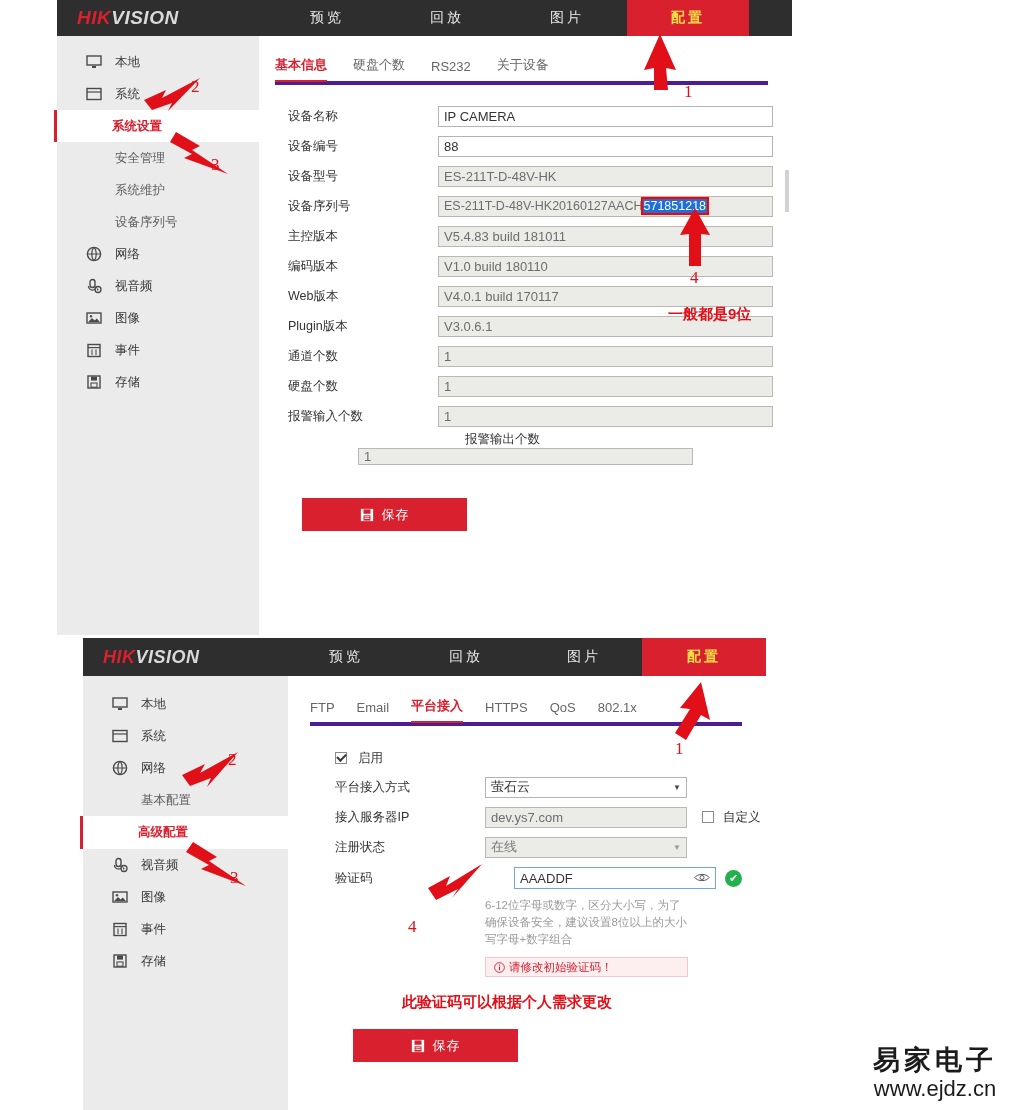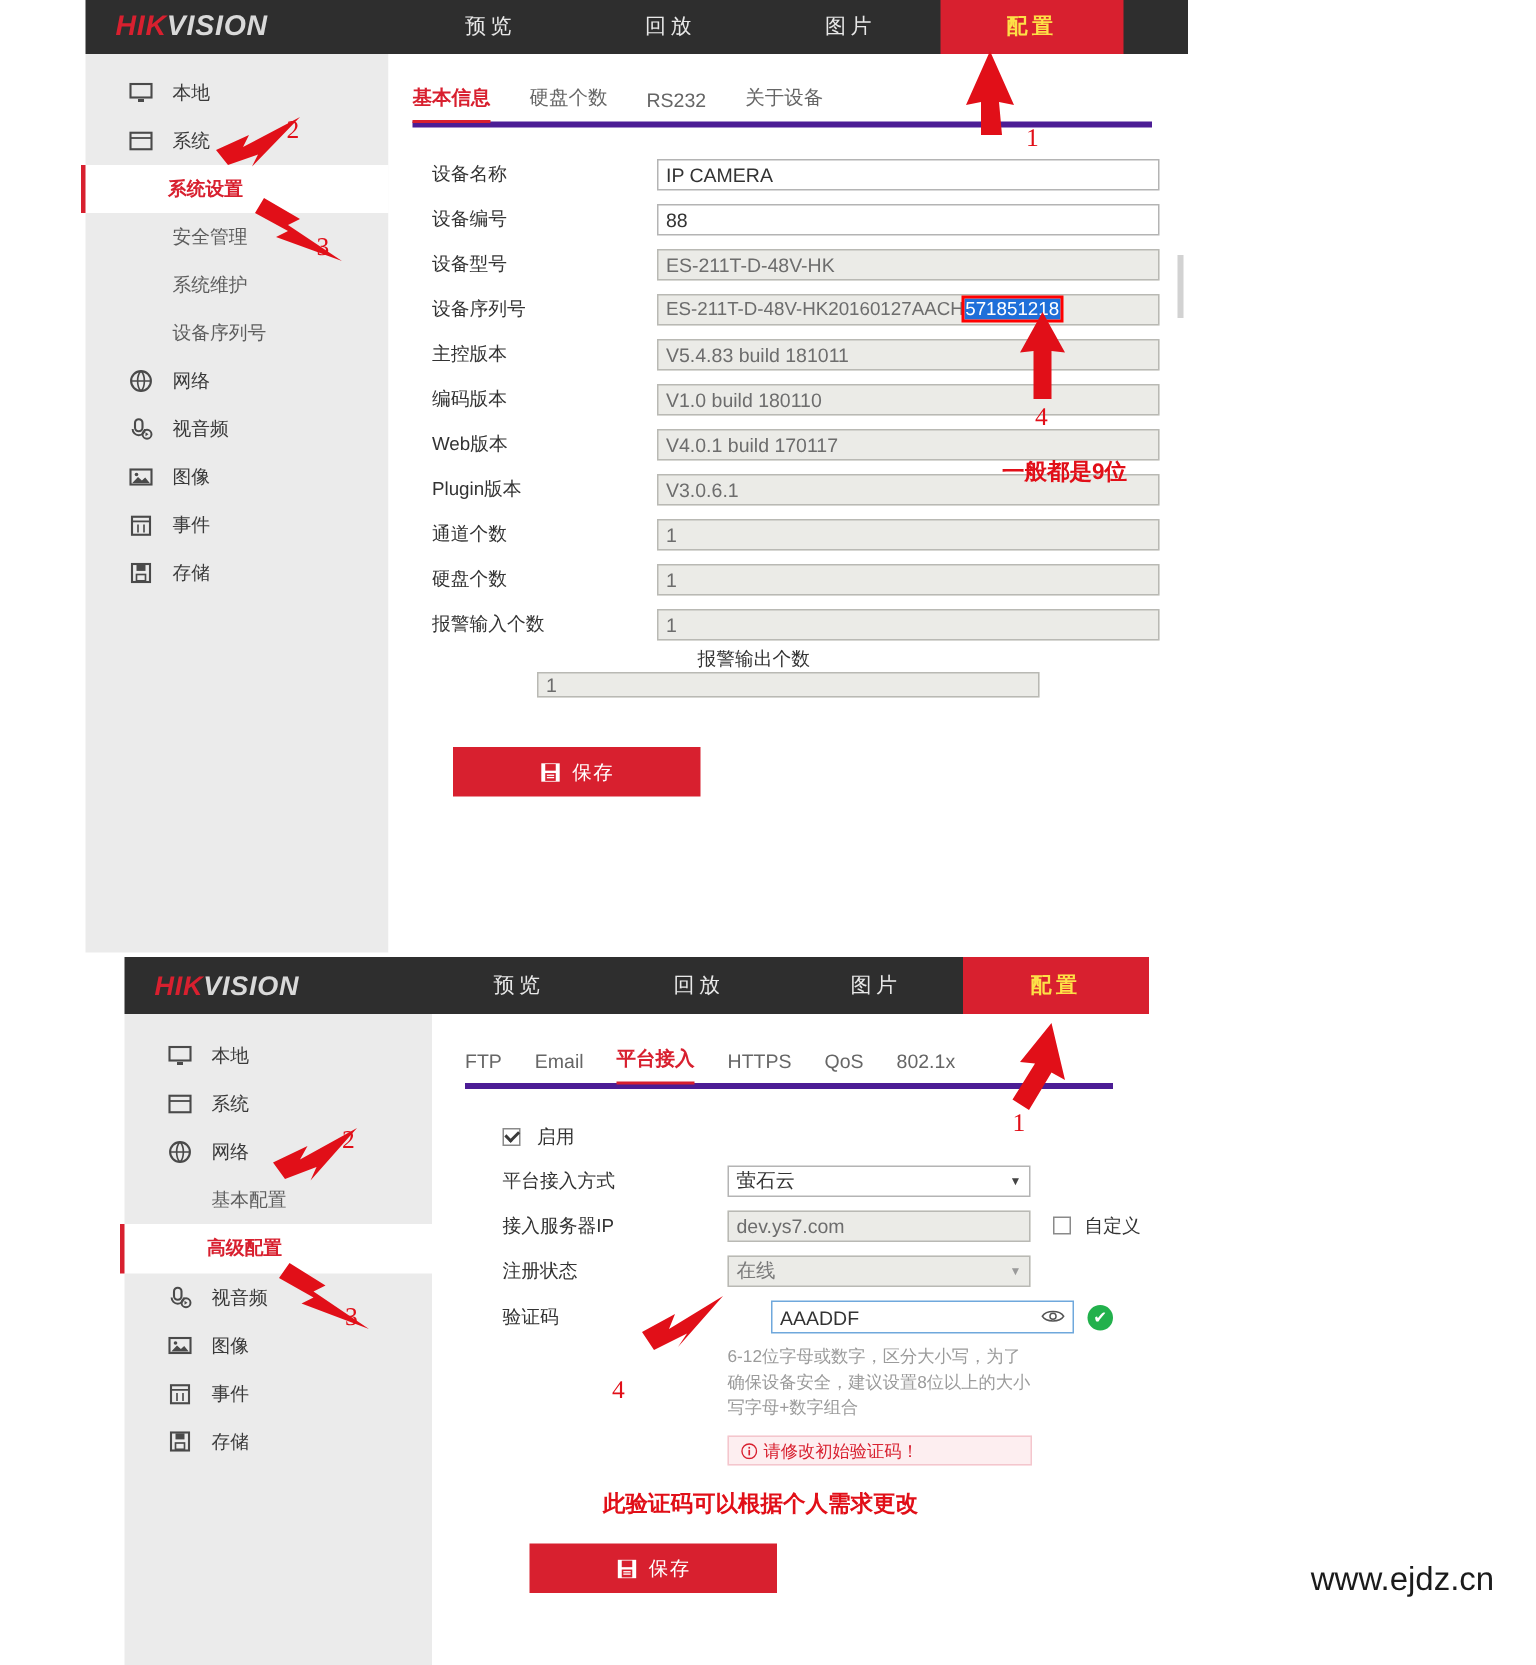--- a/index.html
+++ b/index.html
@@ -593,14 +593,15 @@
   <polygon points="60,48 23,23 31,19 7,4 0,14 23,27 15,31" fill="#e10f18"></polygon>
 </svg>
 <div class="marker" style="left:230px;top:868px;">3</div>
 
 <svg class="arrow" style="left:426px;top:864px;width:58px;height:50px;">
   <polygon points="56,0 20,22 24,12 2,24 10,36 32,25 26,34" fill="#e10f18"></polygon>
 </svg>
 <div class="marker" style="left:408px;top:917px;">4</div>
 
 <div class="wm" style="left:855px;top:1042px;width:160px;">
+  <div class="cn">易家电子</div>
   <div class="url">www.ejdz.cn</div>
 </div>
 
 </body></html>

